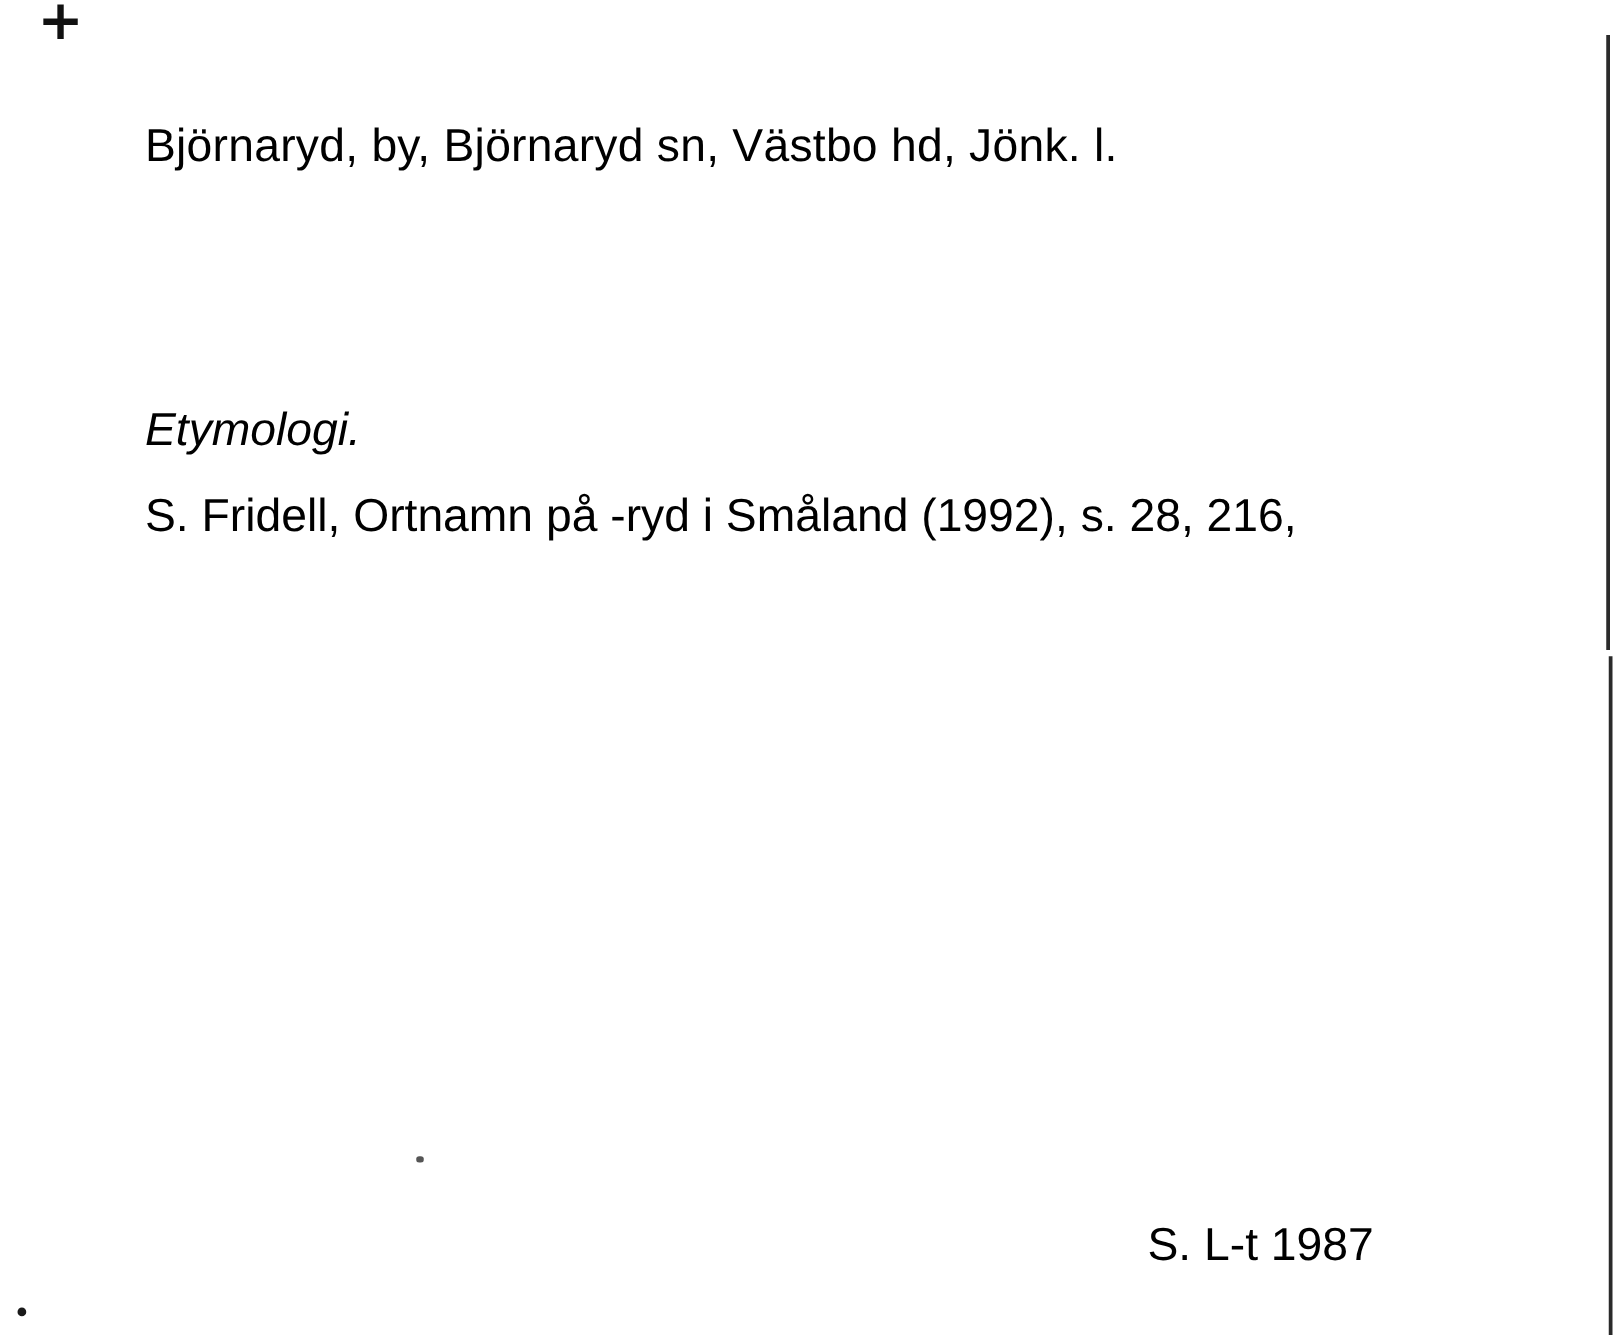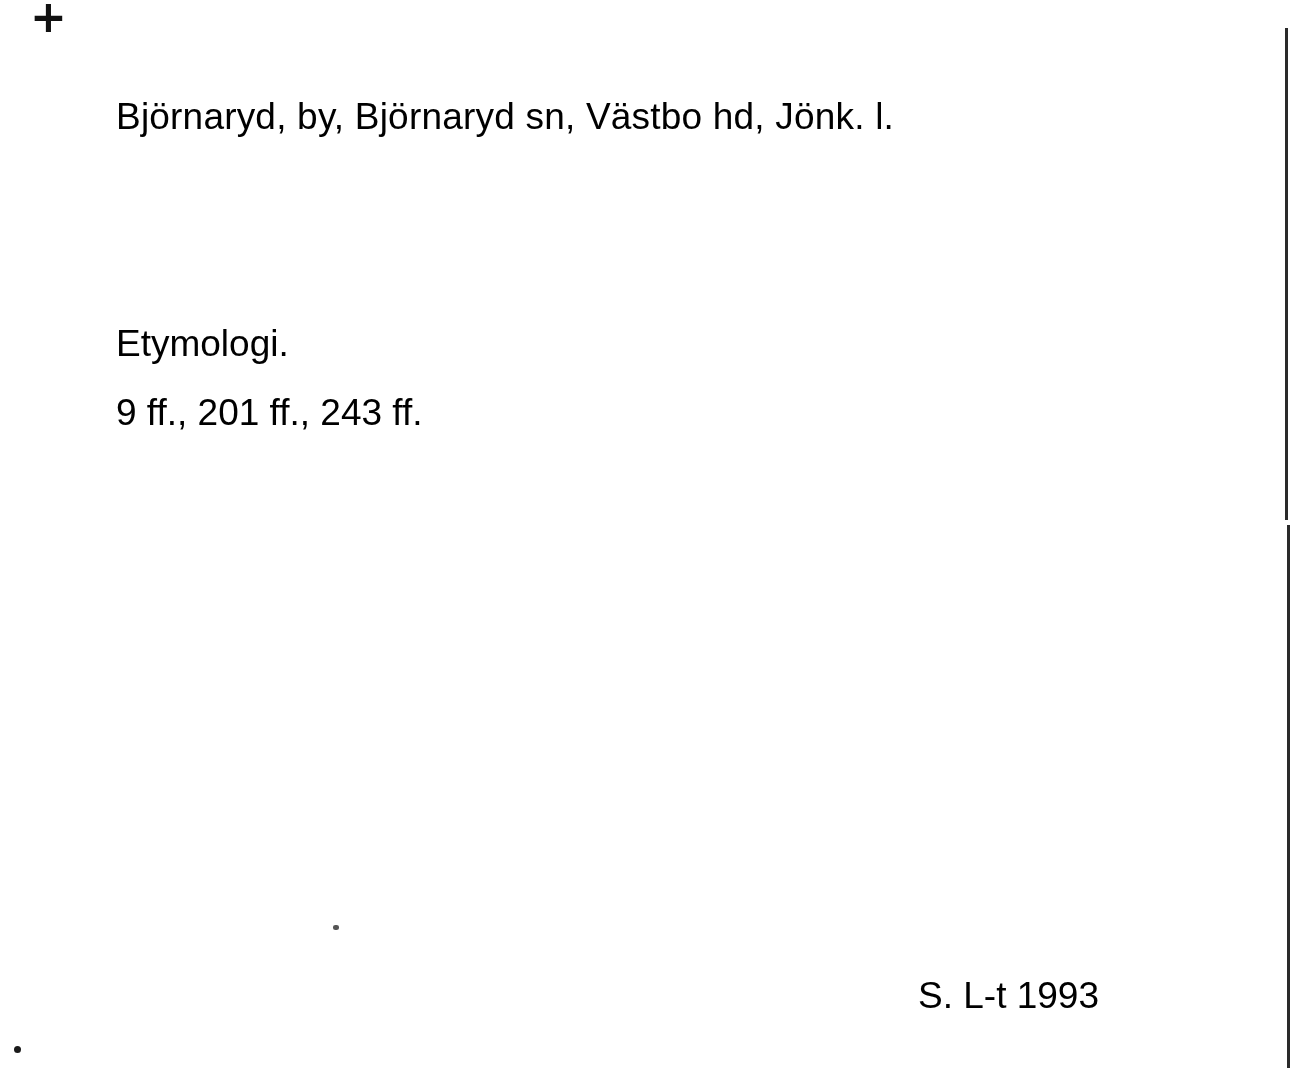--- a/index.html
+++ b/index.html
@@ -68,20 +68,21 @@
   .headword {
     text-underline-offset: 3px;
   }
 
   .section-label {
     position: absolute;
     left: 116px;
     top: 323px;
     font-size: 37px;
     white-space: nowrap;
+    font-style: italic;
   }
 
   .ref-block {
     position: absolute;
     left: 116px;
     top: 386px;
     width: 1130px;
     font-size: 37px;
     line-height: 53px;
   }
@@ -103,19 +104,19 @@
 <div class="edge-line edge-a"></div>
 <div class="edge-line edge-b"></div>
 
 <div class="headword-line">
   <span class="headword">Björnaryd</span><span>, by, Björnaryd sn, Västbo hd, Jönk. l.</span>
 </div>
 
 <div class="section-label">Etymologi.</div>
 
 <div class="ref-block">
-  <div class="ref-line">9 ff., 201 ff., 243 ff.</div>
+  <div class="ref-line">S. Fridell, Ortnamn på -ryd i Småland (1992), s. 28, 216,</div>
 </div>
 
-<div class="signature">S. L-t 1993</div>
+<div class="signature">S. L-t 1987</div>
 
 <div class="speck-mid"></div>
 <div class="speck-bl"></div>
 
 </body></html>

